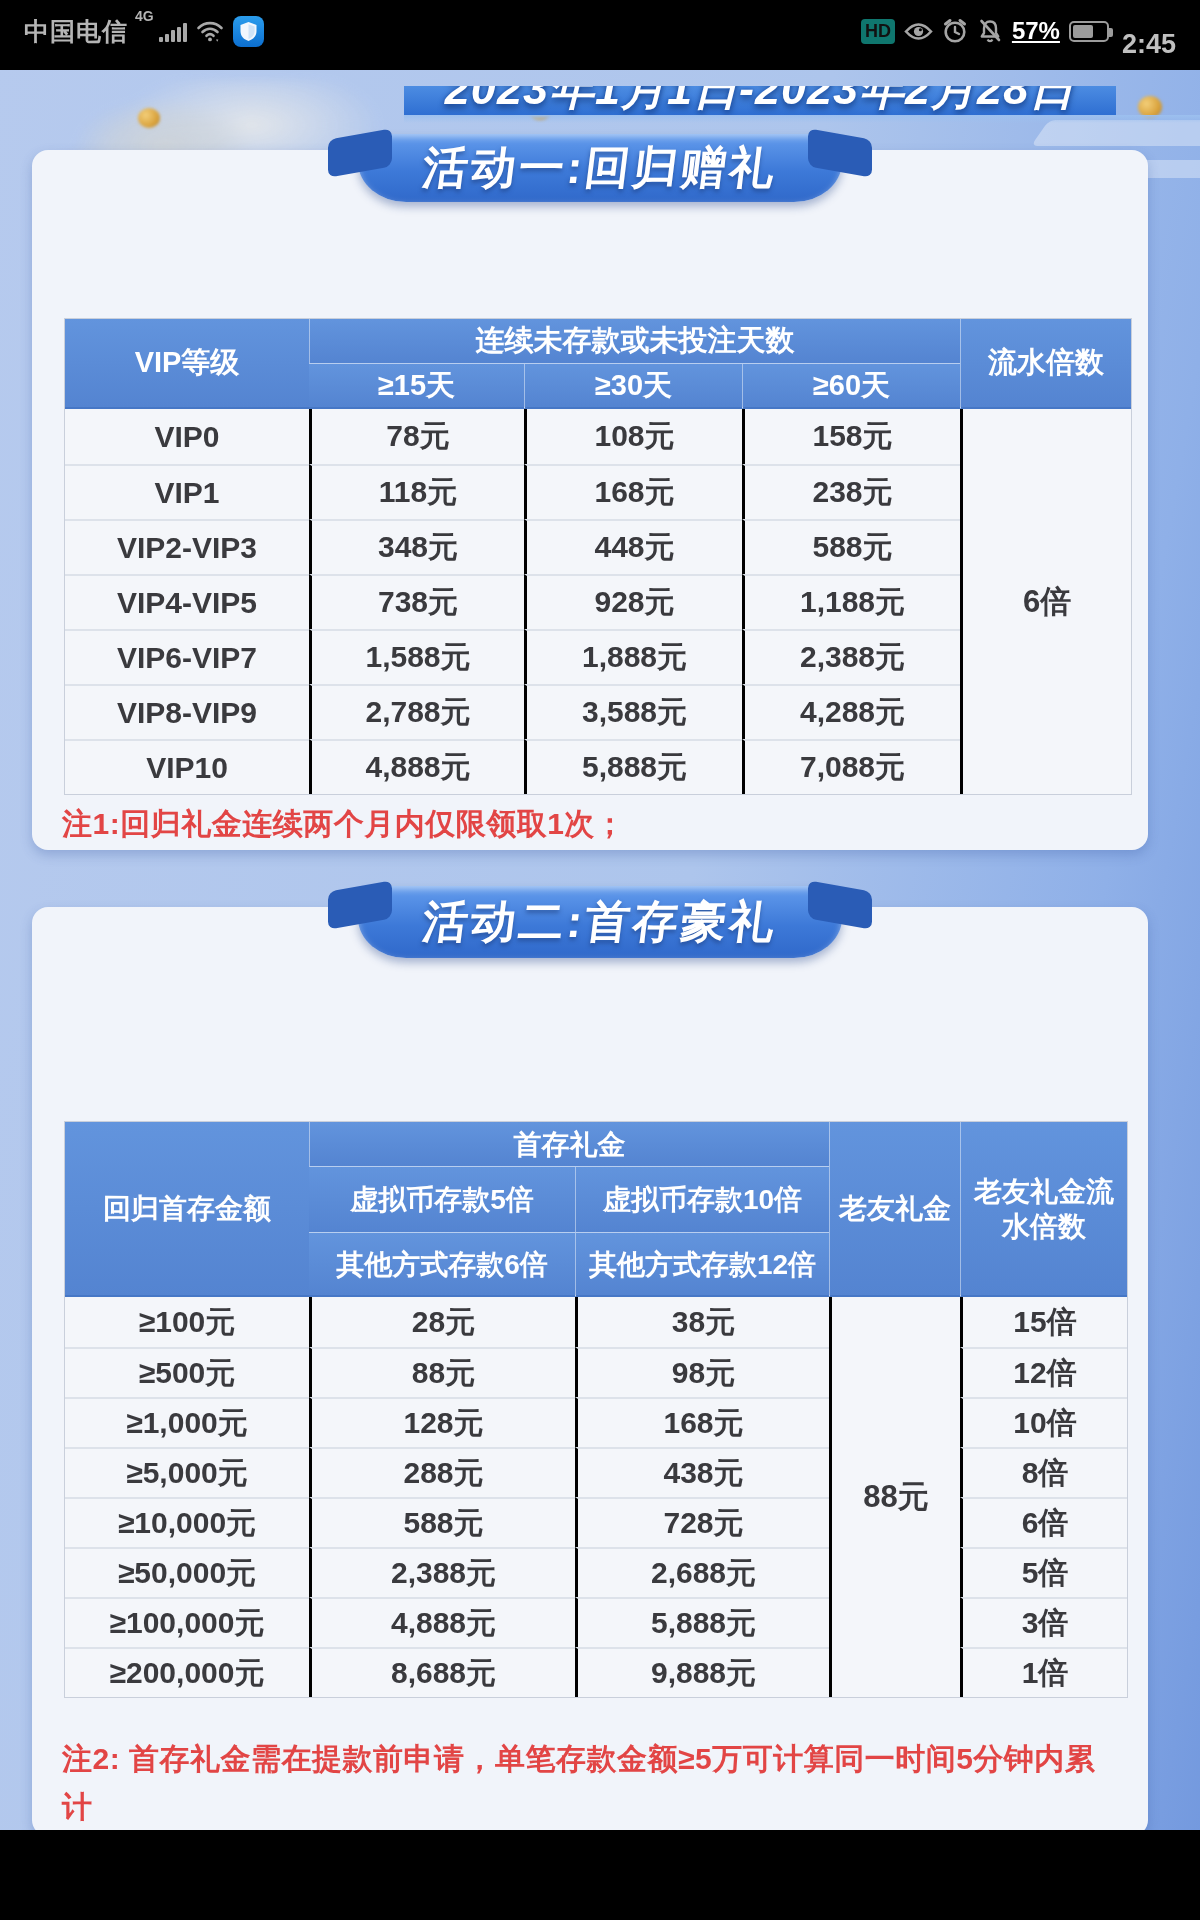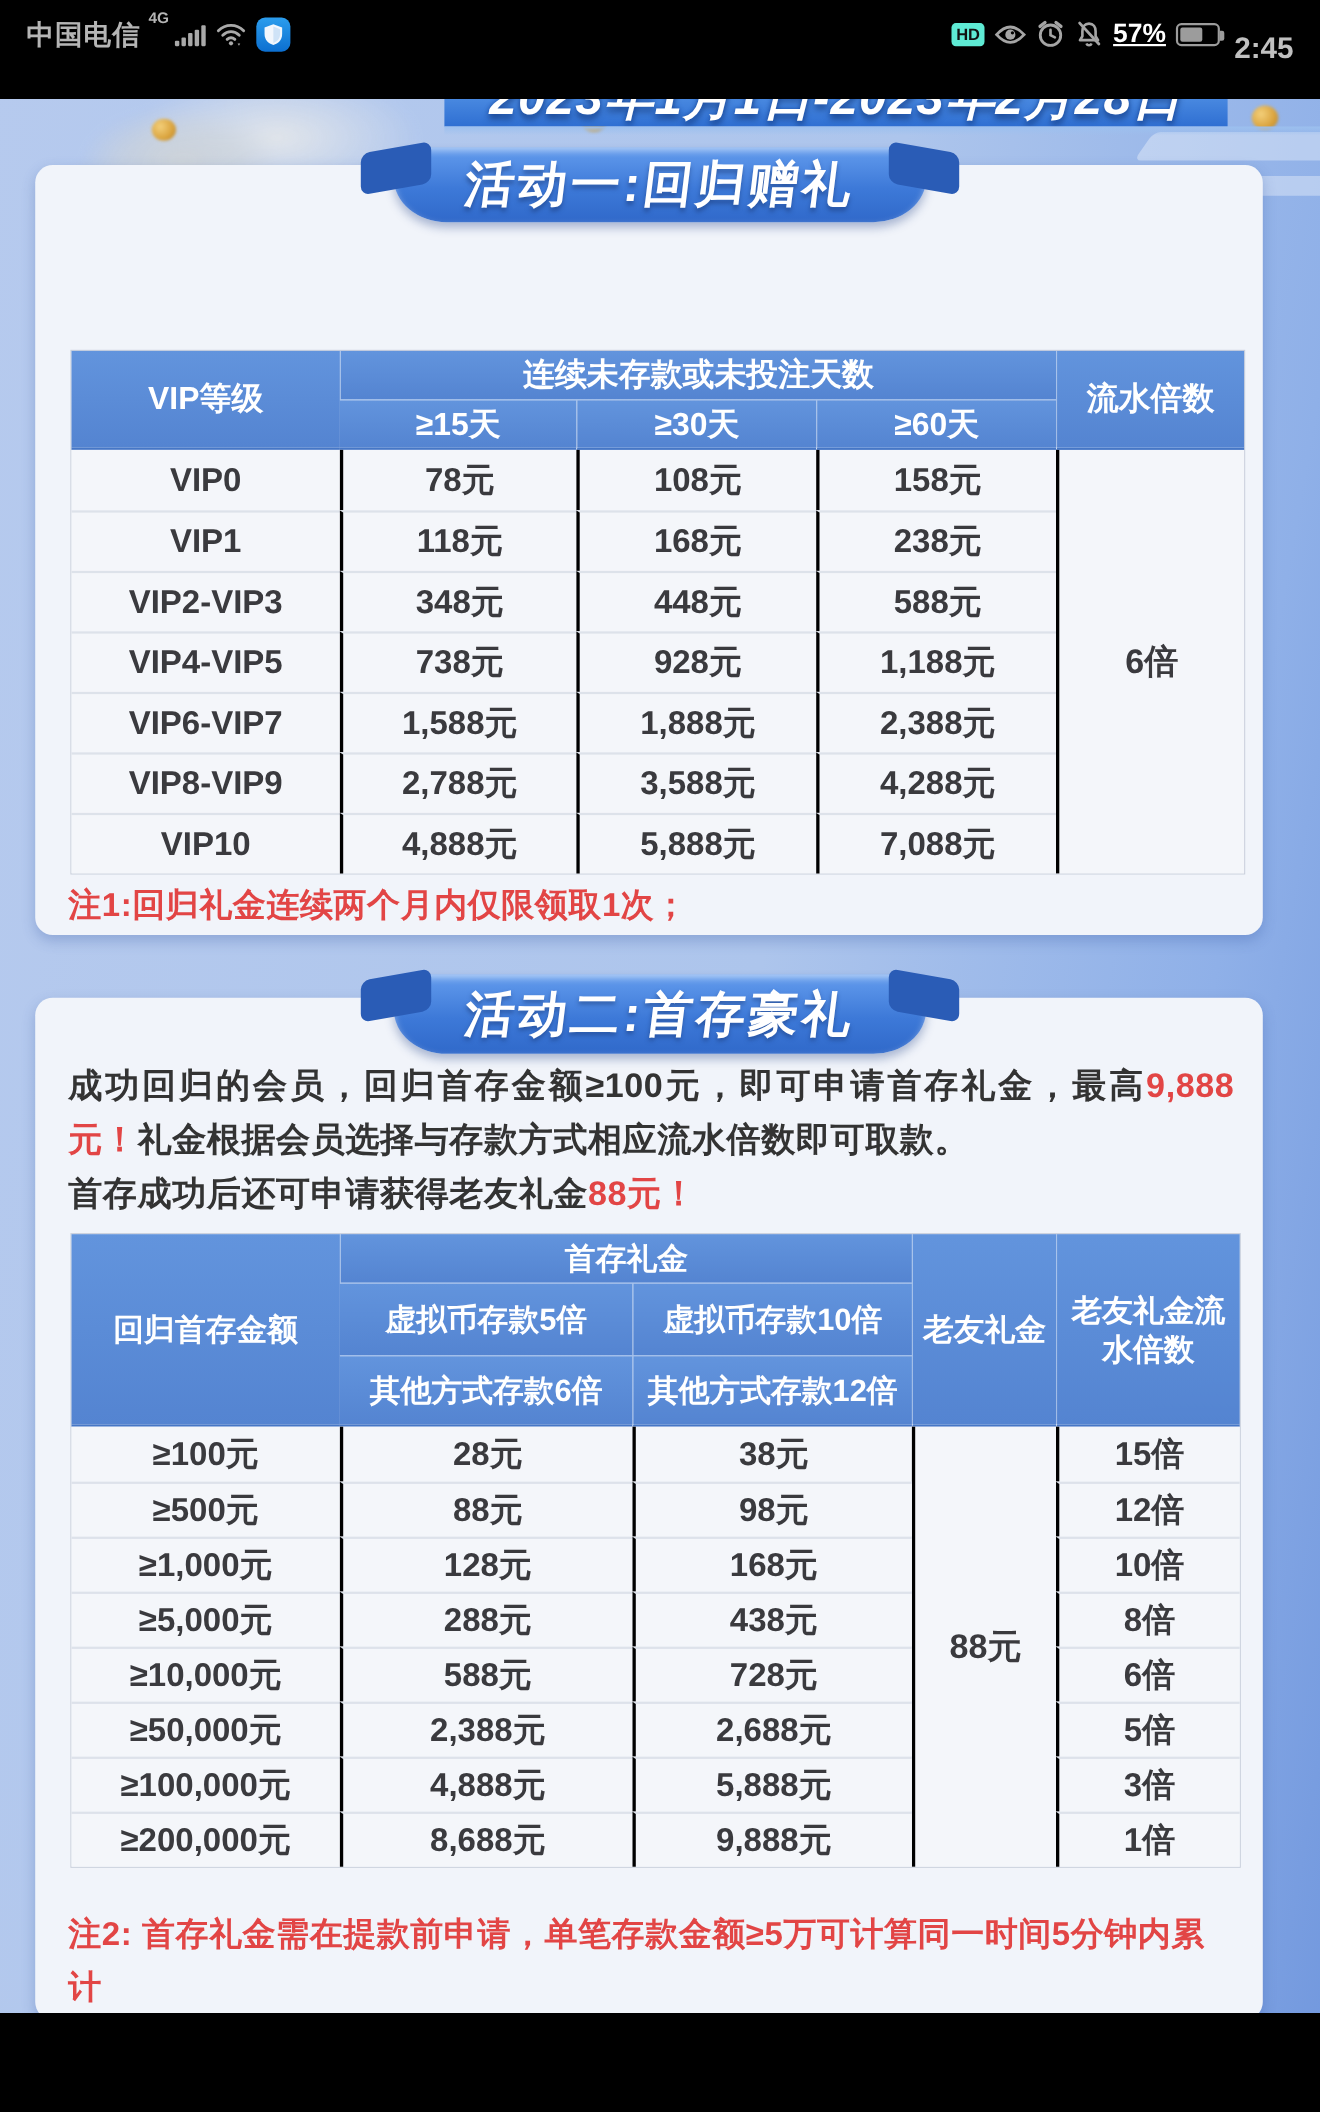--- a/index.html
+++ b/index.html
@@ -1,28 +1,28 @@
 <!DOCTYPE html>
 <html><head>
 <meta charset="utf-8">
 <style>
   html,body{margin:0;padding:0;background:#444;}
   *{box-sizing:border-box;font-family:"Liberation Sans","DejaVu Sans",sans-serif;}
   .page{position:relative;width:1200px;height:1920px;margin:0 auto;overflow:hidden;
         background:linear-gradient(100deg,#b6caee 0%,#adc5ec 55%,#8fb0e8 82%,#7298de 100%);}
 
   
-  .statusbar{position:absolute;top:0;left:0;width:1200px;height:90px;background:#000;z-index:9;
+  .statusbar{position:absolute;top:0;left:0;width:1200px;height:70px;background:#000;z-index:9;
              display:flex;justify-content:space-between;align-items:flex-start;padding:10px 24px 0;}
   .sb-group{display:flex;align-items:center;gap:9px;height:42px;}
   .sb-text{color:#b5b5b5;font-size:25px;font-weight:600;letter-spacing:1px;}
   .sb-net{color:#b5b5b5;font-size:14px;font-weight:700;align-self:flex-start;margin:-2px -4px 0 -2px;}
   .sig{display:flex;align-items:flex-end;gap:2px;height:22px;}
   .sig i{display:block;width:4px;background:#a9a9a9;border-radius:1px;}
-  .hd{background:#5eead4;color:#111;font-size:15px;font-weight:800;border-radius:4px;padding:2px 4px;}
+  .hd{background:#0f766e;color:#111;font-size:18px;font-weight:800;border-radius:4px;padding:2px 4px;}
   .batt{position:relative;width:40px;height:21px;border:2px solid #9c9c9c;border-radius:5px;}
   .batt b{position:absolute;left:2px;top:2px;bottom:2px;width:56%;background:#9c9c9c;border-radius:2px;}
   .batt i{position:absolute;right:-6px;top:5px;width:4px;height:9px;background:#9c9c9c;border-radius:0 2px 2px 0;}
   .appicon{width:31px;height:31px;border-radius:8px;background:linear-gradient(180deg,#2b9ded,#0c6fd0);
            display:flex;align-items:center;justify-content:center;}
   .time{color:#c0c0c0;font-size:27px;font-weight:600;margin-left:4px;margin-top:27px;}
   .pct{color:#ffffff;font-size:24px;font-weight:600;text-decoration:underline;}
 
   
   .date-strip{position:absolute;left:404px;top:86px;width:712px;height:29px;overflow:hidden;z-index:2;
@@ -241,22 +241,20 @@
     </table>
 
     <p class="note n1">注1:回归礼金连续两个月内仅限领取1次；</p>
   </div>
 
   <div class="ribbon ribbon2">
     <span>活动二:首存豪礼</span>
   </div>
 
   <div class="card card2">
-    <p class="intro i2"><span>成功回归的会员，回归首存金额≥100元，即可申请首存礼金，最高</span><span class="red">9,888元！</span><span>礼金根据会员选择与存款方式相应流水倍数即可取款。</span><br>
-      <span>首存成功后还可申请获得老友礼金</span><span class="red">88元！</span></p>
 
     <table class="t2">
       <colgroup>
           <col style="width:244px">
           <col style="width:266px">
           <col style="width:254px">
           <col style="width:131px">
           <col style="width:167px">
         </colgroup>
       <thead>

